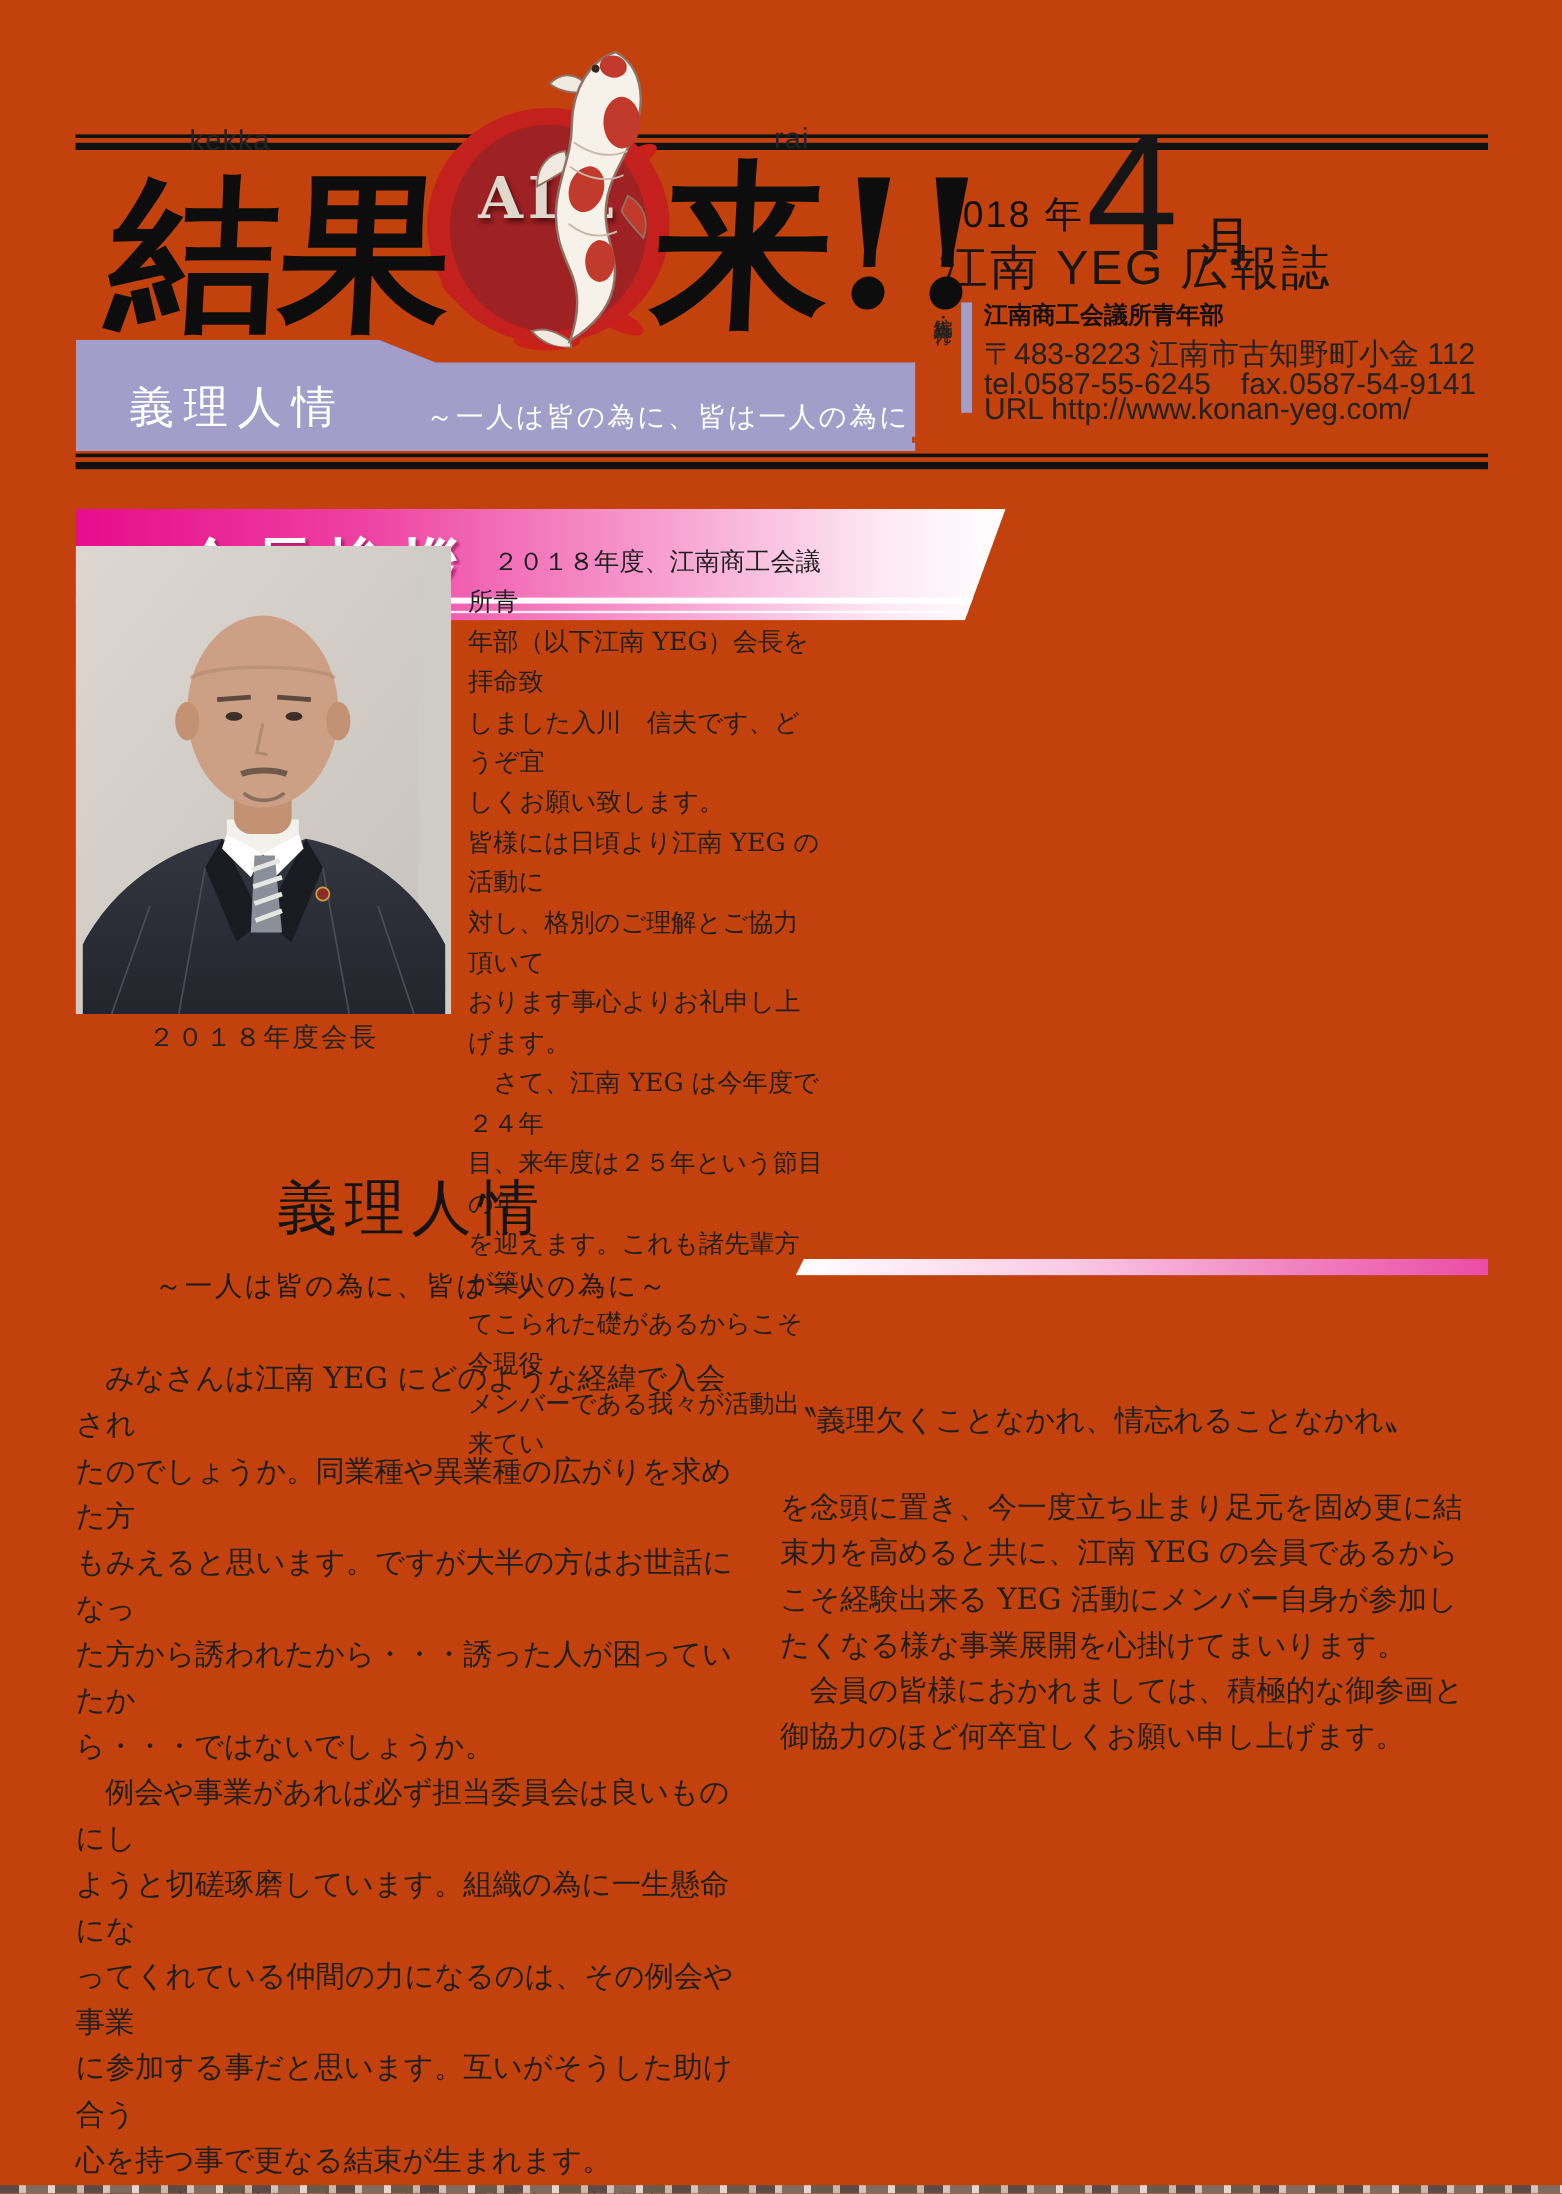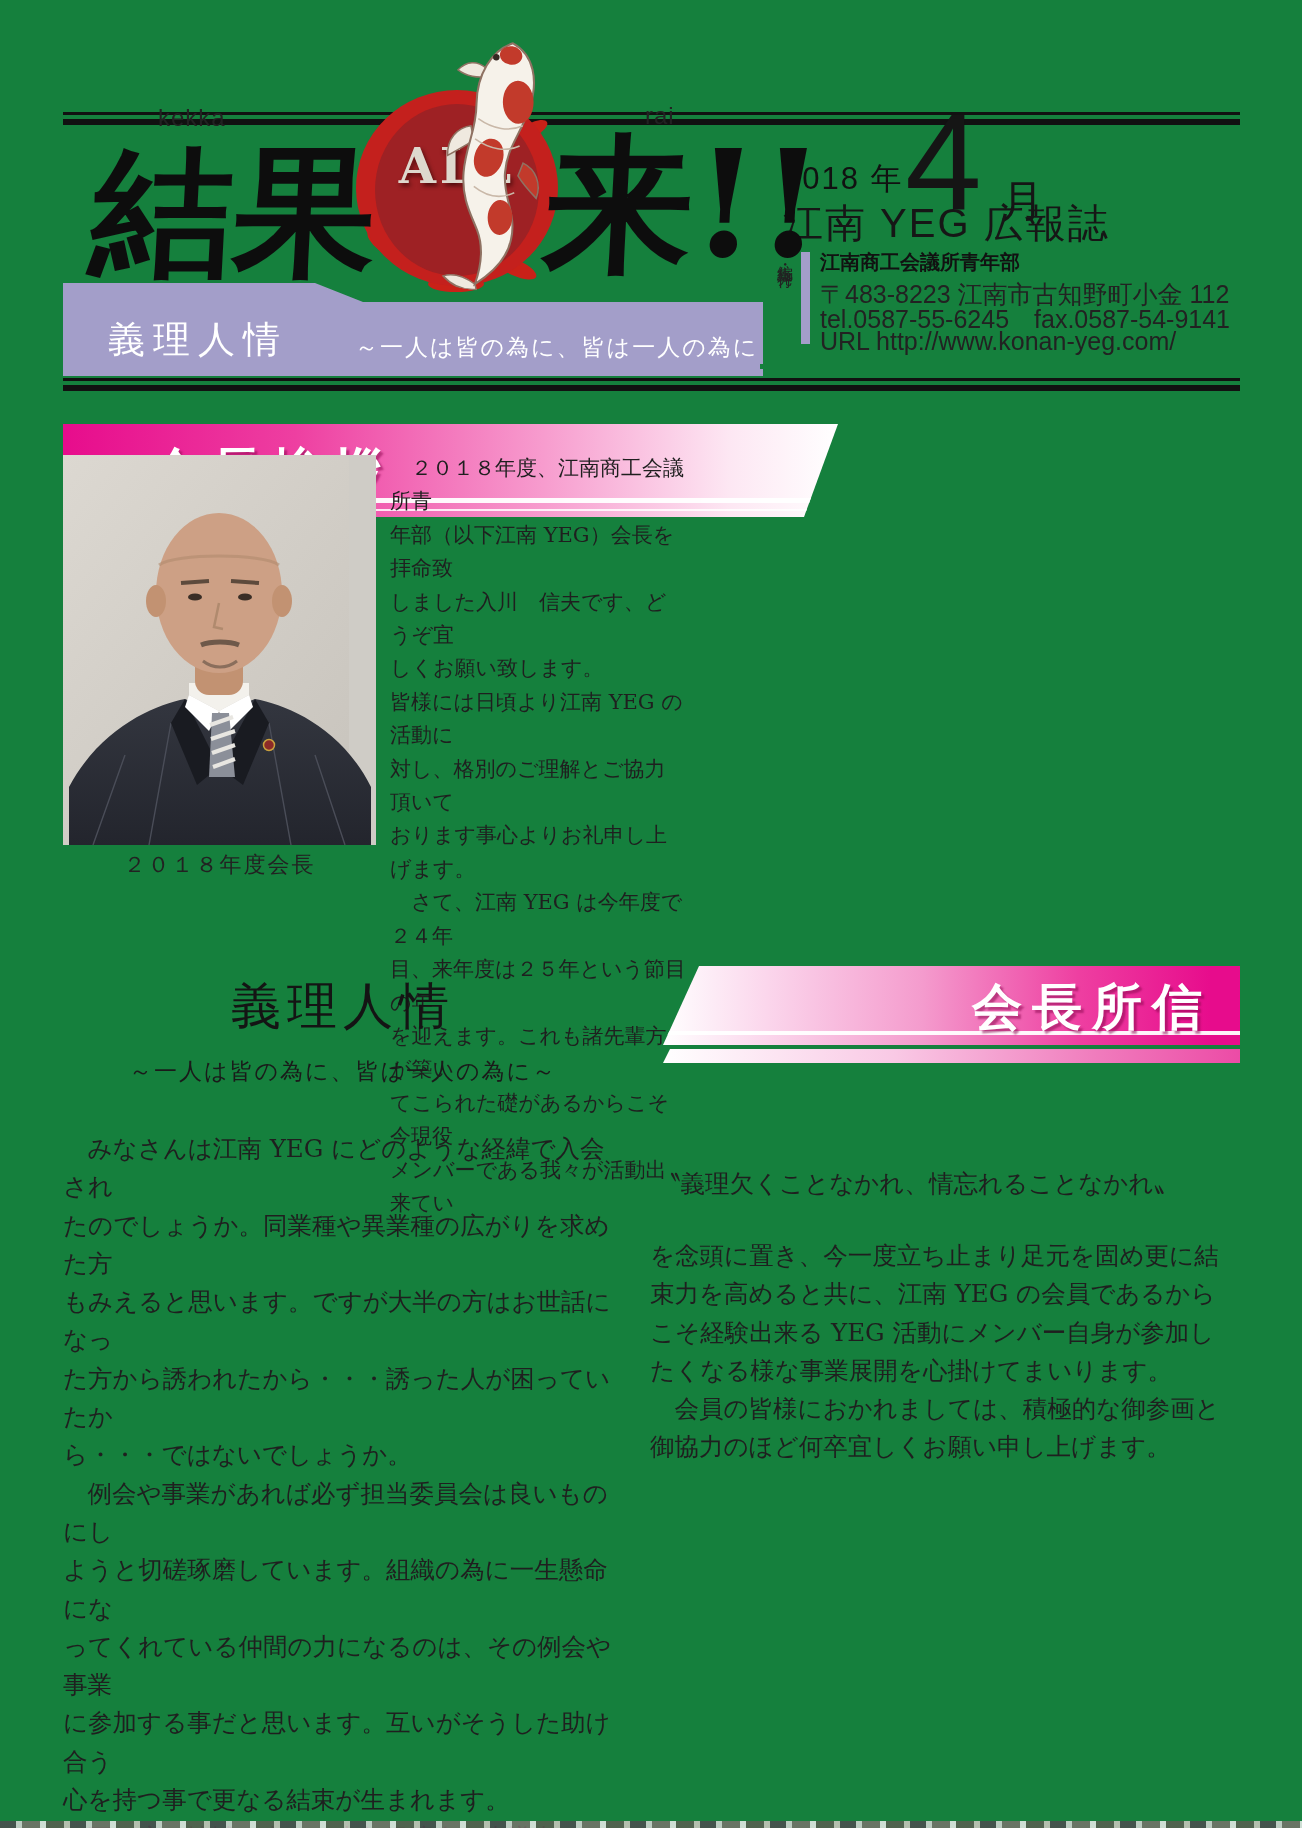--- a/index.html
+++ b/index.html
@@ -1,18 +1,18 @@
 <!DOCTYPE html>
 <html><head>
 <meta charset="utf-8">
 <style>
   html,body{margin:0;padding:0;background:#888;}
   .page{
     position:relative;width:1302px;height:1828px;margin:0 auto;
-    background:#15803d;overflow:hidden;
+    background:#c2410c;overflow:hidden;
     font-family:"DejaVu Serif",serif;color:#1d1d1d;
   }
   .abs{position:absolute;}
   .sans{font-family:"Liberation Sans","DejaVu Sans",sans-serif;}
   .serif{font-family:"DejaVu Serif","Liberation Serif",serif;}
 
   
   .rule-thin{height:3px;background:#111;}
   .rule-thick{height:6px;background:#111;}
 
@@ -201,24 +201,20 @@
 おります事心よりお礼申し上げます。
 　さて、江南 YEG は今年度で２４年
 目、来年度は２５年という節目の年
 を迎えます。これも諸先輩方が築い
 てこられた礎があるからこそ今現役
 メンバーである我々が活動出来てい</div>
 
   <div class="abs policy-heading serif" style="left:63px;top:973px;width:560px;">義理人情</div>
   <div class="abs policy-subheading serif" style="left:63px;top:1056px;width:560px;">～一人は皆の為に、皆は一人の為に～</div>
 
-  <div class="abs banner-policy" style="left:663px;top:966px;">
-    <div class="stripe-a"></div>
-    <div class="abs banner-label serif" style="right:28px;top:8px;">会長所信</div>
-  </div>
   <div class="abs banner-policy-under" style="left:663px;top:1049px;"></div>
 
   <div class="abs jp-col col-l" style="left:63px;top:1130px;width:566px;">　みなさんは江南 YEG にどのような経緯で入会され
 たのでしょうか。同業種や異業種の広がりを求めた方
 もみえると思います。ですが大半の方はお世話になっ
 た方から誘われたから・・・誘った人が困っていたか
 ら・・・ではないでしょうか。
 　例会や事業があれば必ず担当委員会は良いものにし
 ようと切磋琢磨しています。組織の為に一生懸命にな
 ってくれている仲間の力になるのは、その例会や事業

